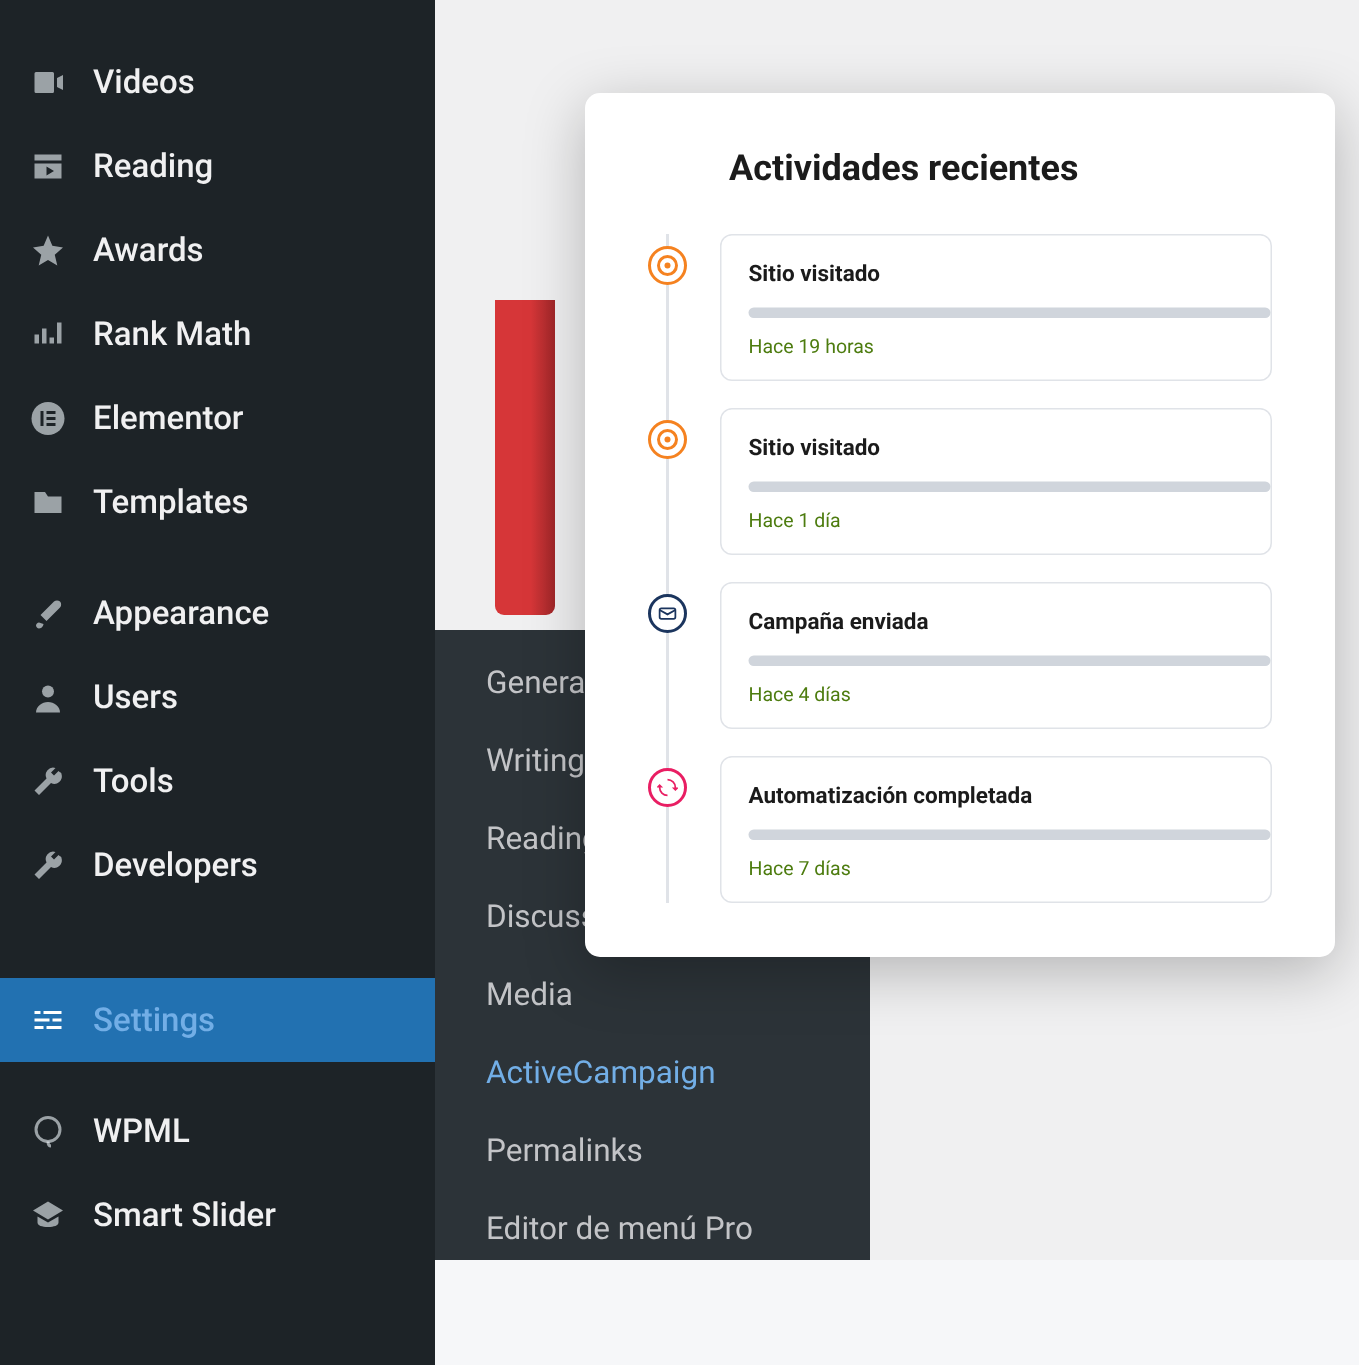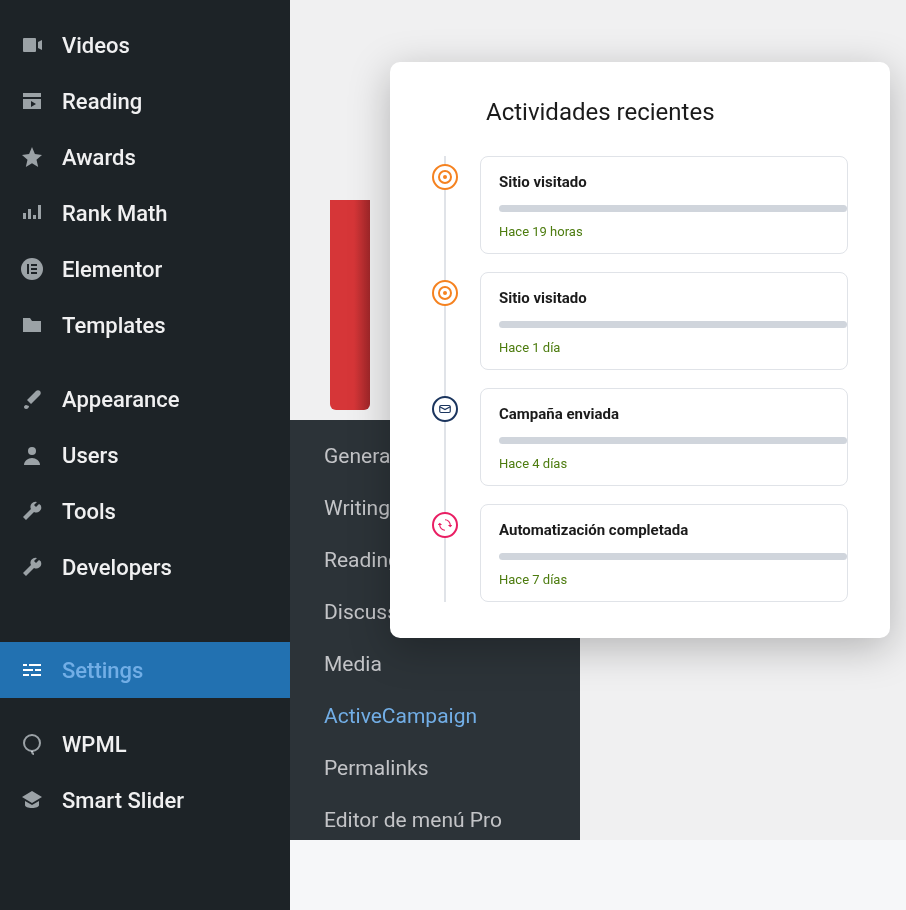--- a/index.html
+++ b/index.html
@@ -12,21 +12,21 @@
   position: relative;
 }
 
 .sidebar {
   position: absolute;
   left: 0;
   top: 0;
   width: 290px;
   height: 910px;
   background: #1d2327;
-  padding-top: 17px;
+  padding-top: 27px;
 }
 
 .sidebar-item {
   display: flex;
   align-items: center;
   padding: 14px 18px;
   color: #f0f0f1;
   font-size: 22px;
   font-weight: 500;
   cursor: pointer;
@@ -100,21 +100,21 @@
   top: 62px;
   width: 500px;
   background: #fff;
   border-radius: 10px;
   box-shadow: 0 10px 40px rgba(0,0,0,0.25);
   padding: 36px 42px 36px 42px;
 }
 
 .activity-title {
   font-size: 24px;
-  font-weight: 400;
+  font-weight: 700;
   color: #1b1b1b;
   margin-bottom: 30px;
   margin-left: 54px;
 }
 
 .timeline {
   position: relative;
 }
 
 .timeline-line {

